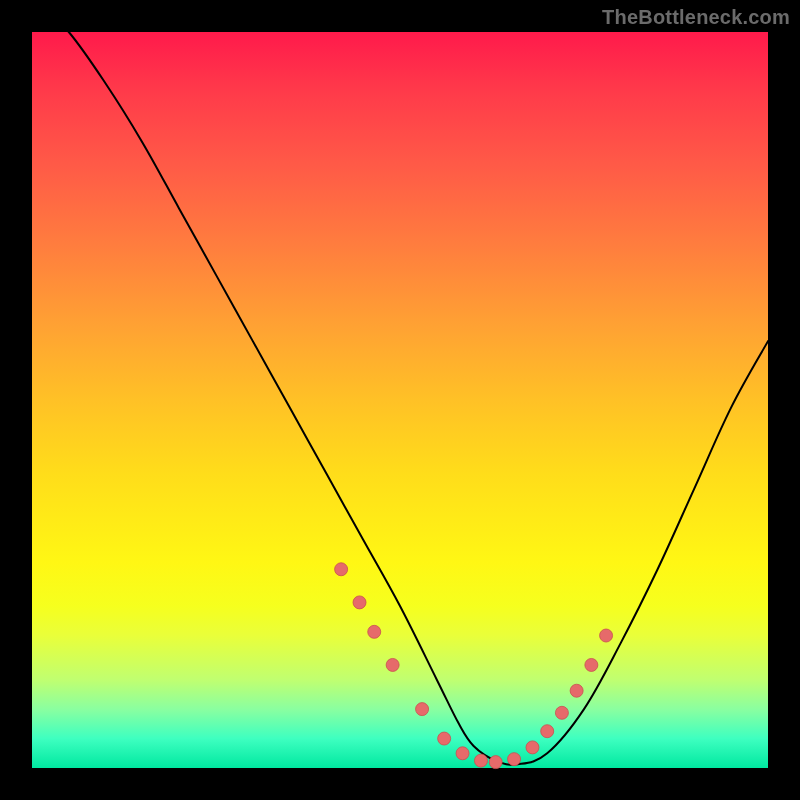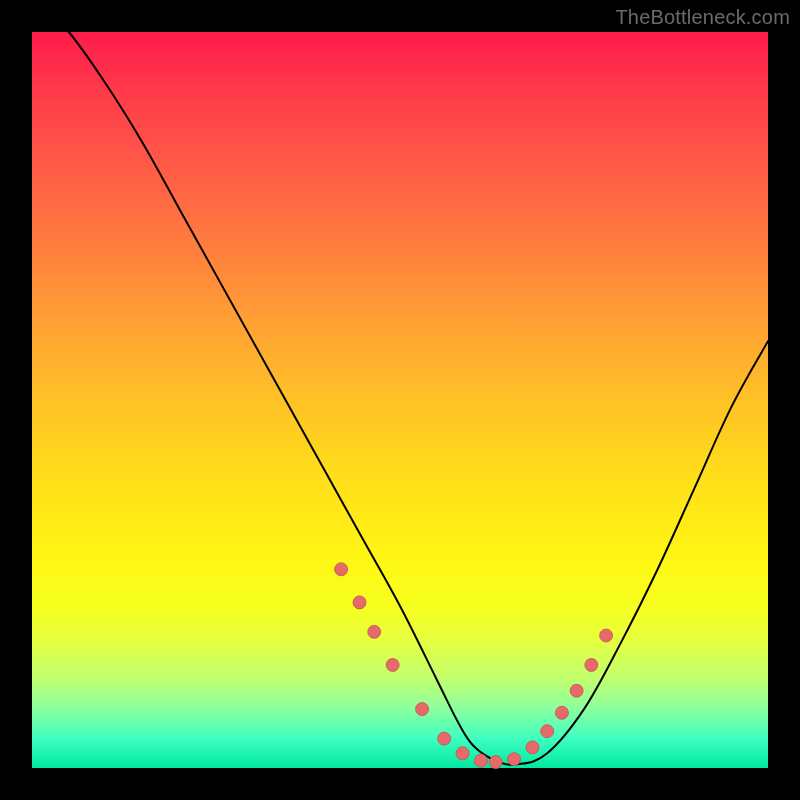--- a/index.html
+++ b/index.html
@@ -9,20 +9,21 @@
     height: 800px;
     background: #000;
     overflow: hidden;
     font-family: Arial, Helvetica, sans-serif;
   }
   .stage {
     position: relative;
     width: 800px;
     height: 800px;
     background: #000;
+    font-weight: bold;
   }
   .plot {
     position: absolute;
     left: 32px;
     top: 32px;
     width: 736px;
     height: 736px;
     background: linear-gradient(
       to bottom,
       #ff1a4b 0%,

